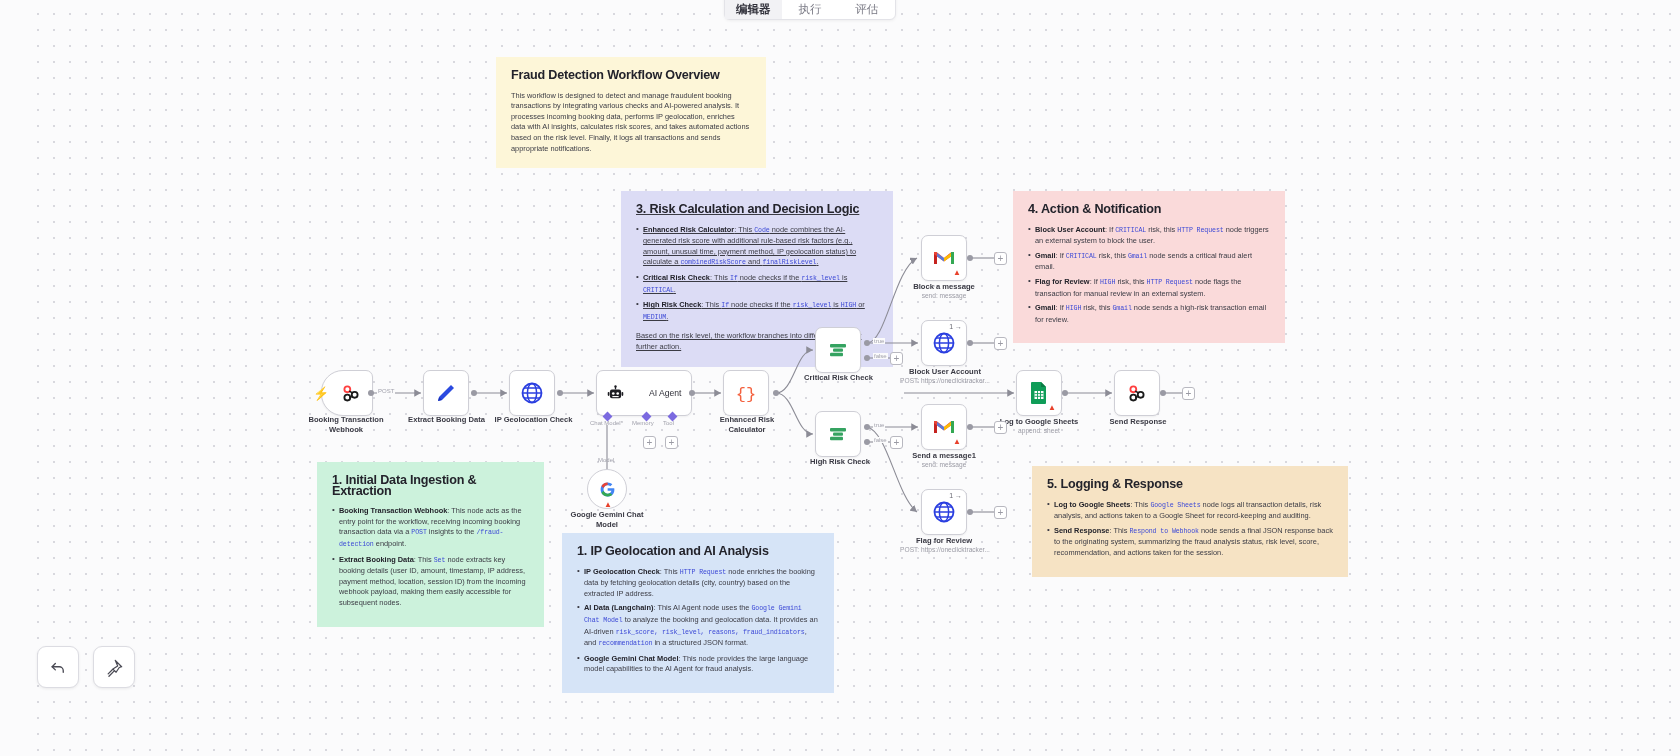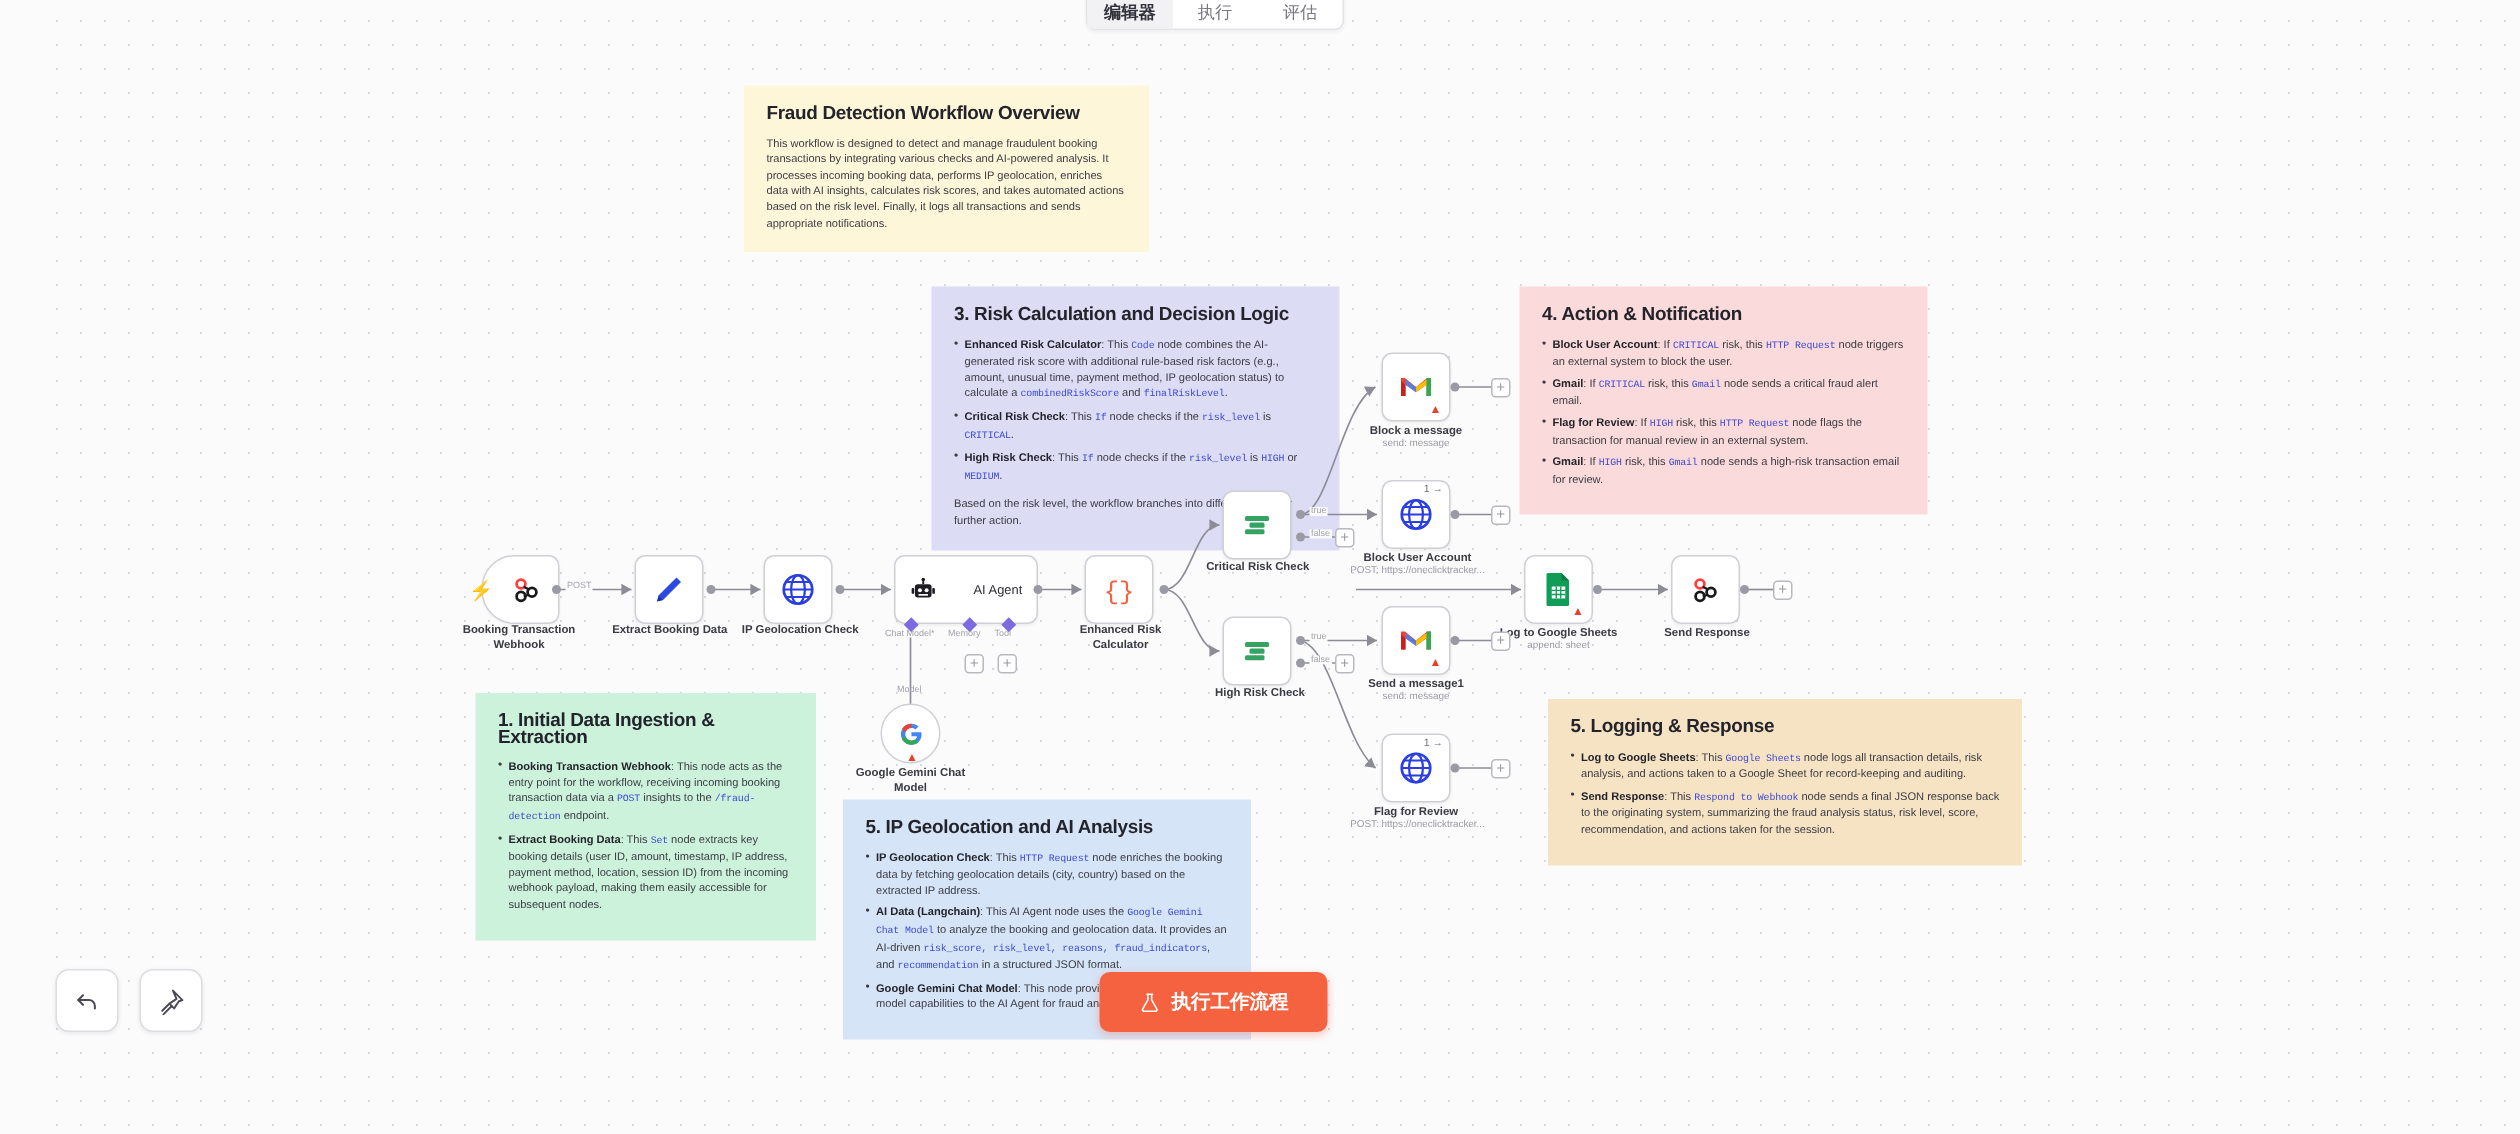--- a/index.html
+++ b/index.html
@@ -72,21 +72,21 @@
     font-family: "Liberation Mono", monospace;
     font-size: 6.6px;
     color: #3c49d6;
     letter-spacing: -.1px;
   }
   .note p.foot { margin-top: 8px; }
 
   #note-overview { left: 472px; top: 57px; width: 270px; background: #fdf6d8; }
   #note-1 { left: 293px; top: 462px; width: 227px; background: #ccf2dc; }
   #note-2 { left: 538px; top: 533px; width: 272px; background: #d6e4f7; }
-  #note-3 { left: 597px; top: 191px; width: 272px; background: #dcdcf5; }
+  #note-3 { left: 597px; top: 191px; width: 272px; background: #dcdcf5; text-decoration: underline; }
   #note-4 { left: 989px; top: 191px; width: 272px; background: #fadada; }
   #note-5 { left: 1008px; top: 466px; width: 316px; background: #f6e3c4; }
 
   
   .node {
     position: absolute;
     width: 46px; height: 46px;
     background: #ffffff;
     border: 1px solid #cfcfd6;
     border-radius: 7px;
@@ -434,21 +434,21 @@
       <li>
         <b>Booking Transaction Webhook</b><span>: This node acts as the entry point for the workflow, receiving incoming booking transaction data via a </span><code>POST</code><span> insights to the </span><code>/fraud-detection</code><span> endpoint.</span>
       </li>
       <li>
         <b>Extract Booking Data</b><span>: This </span><code>Set</code><span> node extracts key booking details (user ID, amount, timestamp, IP address, payment method, location, session ID) from the incoming webhook payload, making them easily accessible for subsequent nodes.</span>
       </li>
     </ul>
   </div>
 
   <div class="note" id="note-2">
-    <h3>5. IP Geolocation and AI Analysis</h3>
+    <h3>1. IP Geolocation and AI Analysis</h3>
     <ul>
       <li>
         <b>IP Geolocation Check</b><span>: This </span><code>HTTP Request</code><span> node enriches the booking data by fetching geolocation details (city, country) based on the extracted IP address.</span>
       </li>
       <li>
         <b>AI Data (Langchain)</b><span>: This AI Agent node uses the </span><code>Google Gemini Chat Model</code><span> to analyze the booking and geolocation data. It provides an AI-driven </span><code>risk_score, risk_level, reasons, fraud_indicators</code><span>, and </span><code>recommendation</code><span> in a structured JSON format.</span>
       </li>
       <li>
         <b>Google Gemini Chat Model</b><span>: This node provides the large language model capabilities to the AI Agent for fraud analysis.</span>
       </li>
@@ -507,21 +507,14 @@
       <path d="M4,11 h9 a5,5 0 0 1 5,5 v2" fill="none" stroke="#4a4a54" stroke-width="1.7" stroke-linecap="round"></path>
     </svg>
   </div>
   <div class="tool-btn" style="left:69px; top:646px;">
     <svg width="19" height="19" viewBox="0 0 24 24">
       <path d="M13,3 l8,8 l-3,1 l-4,6 l-2,-2 l-7,7 l7,-7 l-2,-2 l6,-4 z" fill="none" stroke="#4a4a54" stroke-width="1.6" stroke-linejoin="round"></path>
       <path d="M4,20 L9.5,14.5" stroke="#4a4a54" stroke-width="1.6" stroke-linecap="round"></path>
     </svg>
   </div>
 
-  <button id="run-button">
-    <svg width="15" height="15" viewBox="0 0 24 24">
-      <path d="M10,3 v6 L4.5,18.5 A1.6,1.6 0 0 0 6,21 h12 a1.6,1.6 0 0 0 1.5,-2.5 L14,9 V3" fill="none" stroke="#fff" stroke-width="1.7" stroke-linejoin="round"></path>
-      <path d="M9,3 h6" stroke="#fff" stroke-width="1.7" stroke-linecap="round"></path>
-    </svg>
-    <span>执行工作流程</span>
-  </button>
 
 </div>
 
 </body></html>

